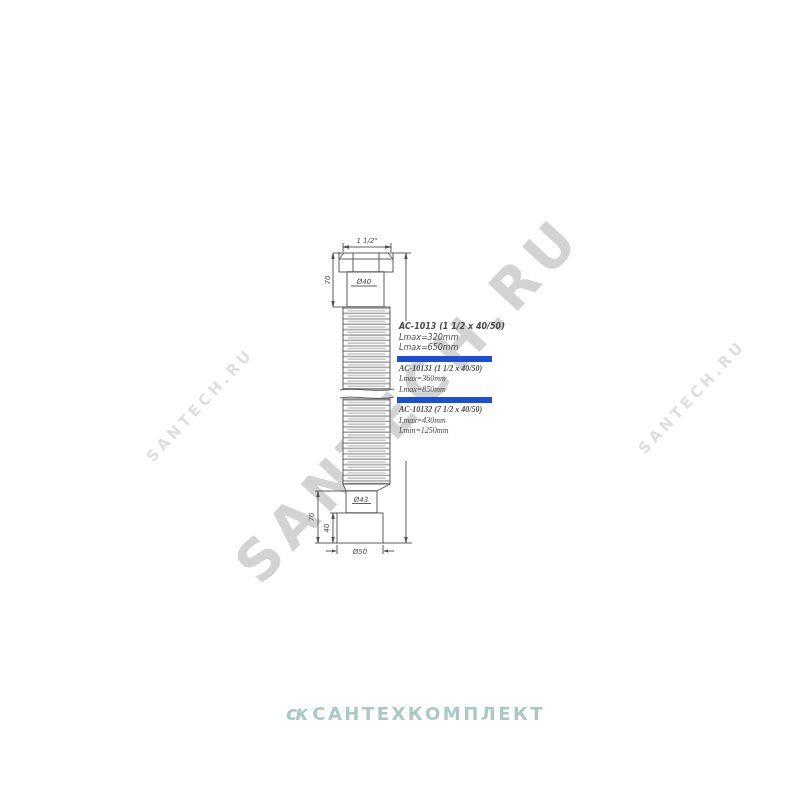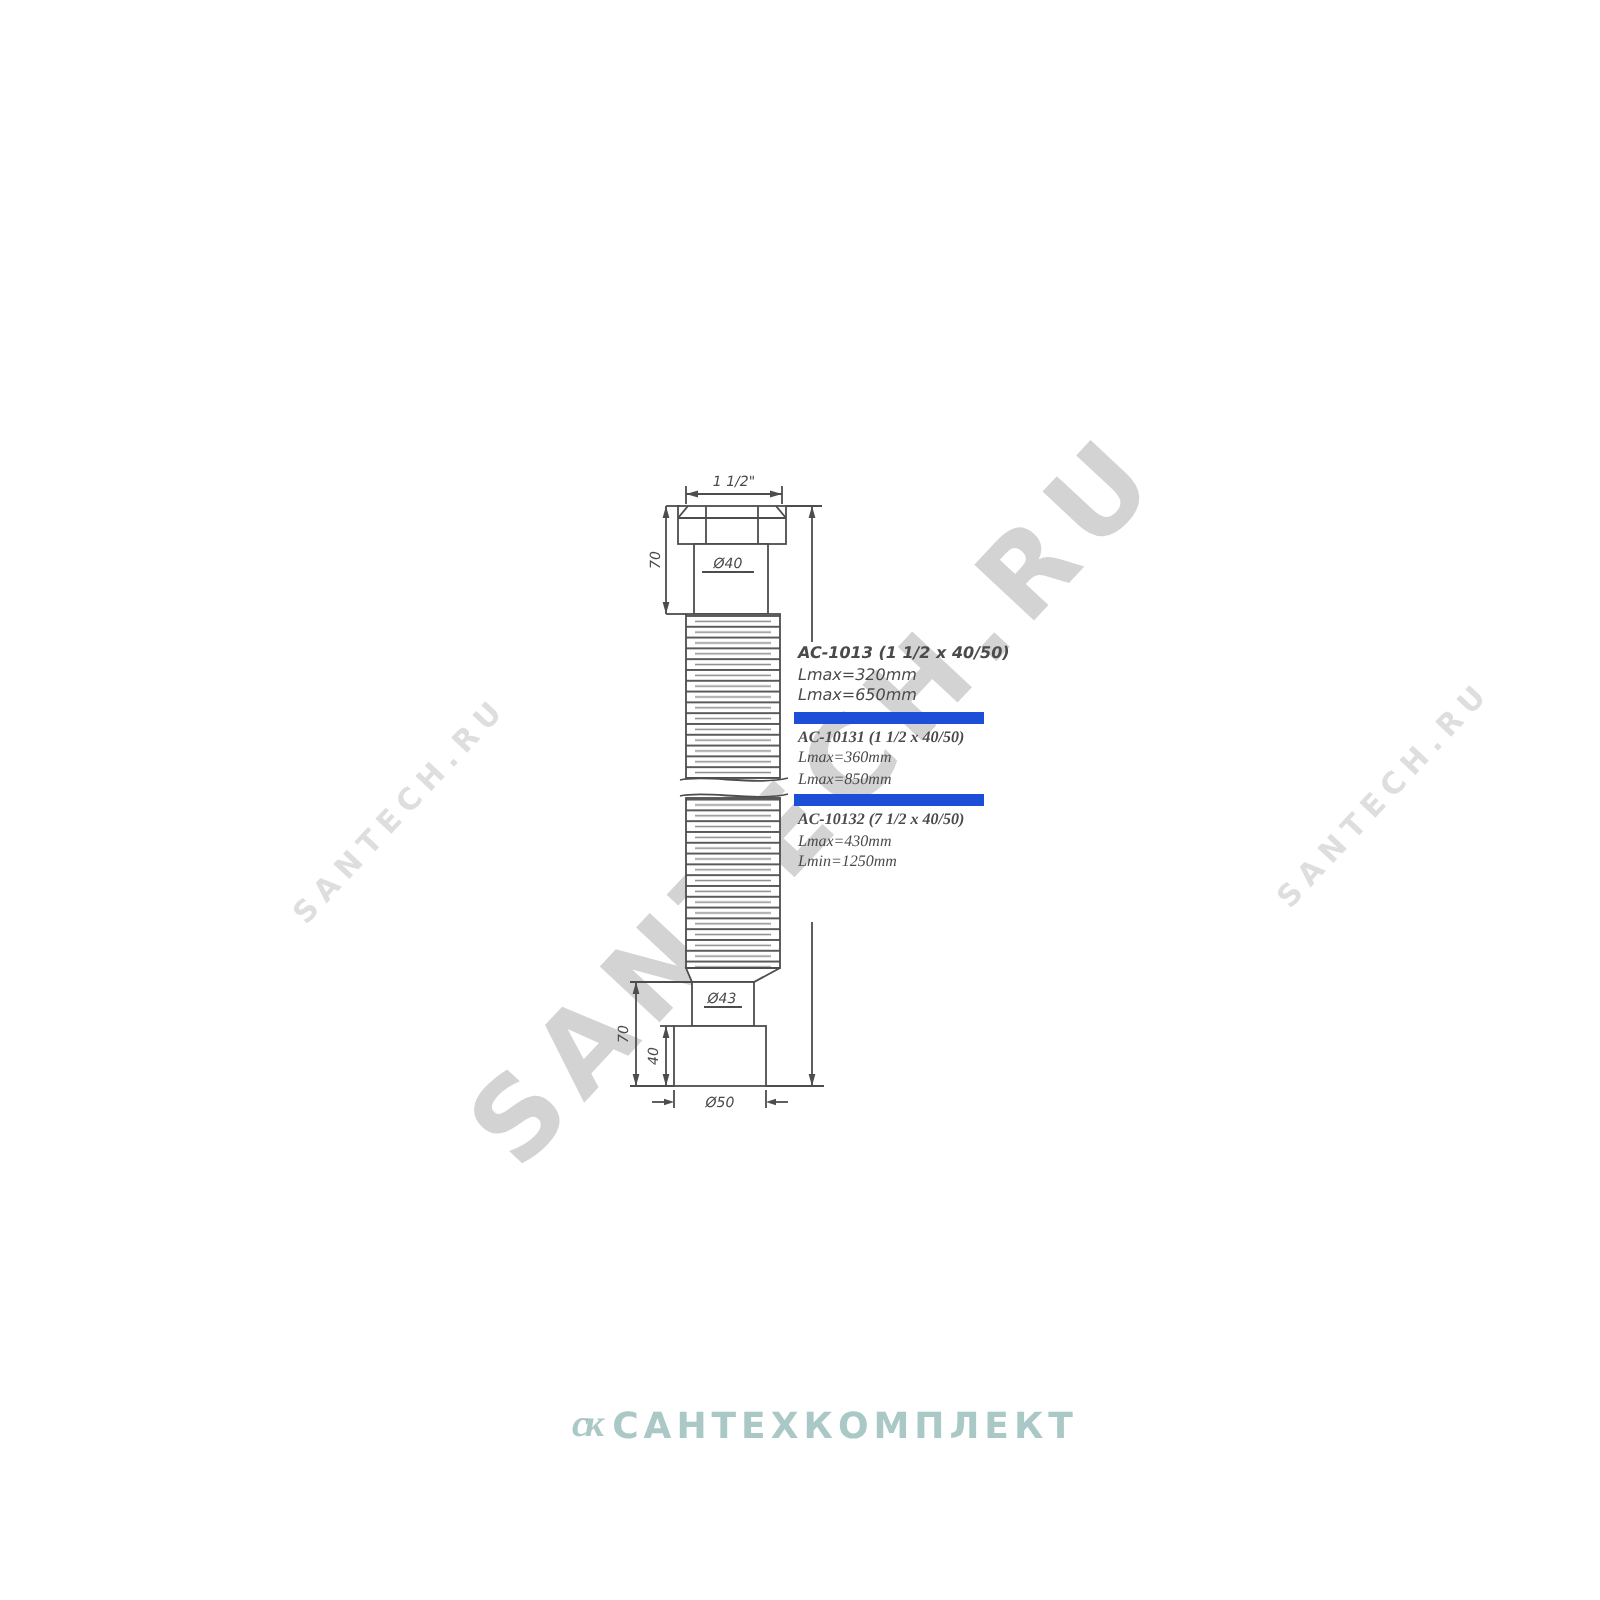--- a/index.html
+++ b/index.html
@@ -36,21 +36,21 @@
     font-style:italic;font-size:8px;line-height:10.5px;
     color:#4a4a4a;white-space:nowrap;font-weight:500;
   }
   .spec-code{font-weight:600;}
   .footer-logo{
     position:absolute;left:286px;top:702px;height:22px;z-index:3;
     display:flex;align-items:center;gap:6px;
   }
   .logo-mono{
     font-style:italic;font-weight:bold;font-size:19px;line-height:20px;
-    color:rgba(118,168,163,0.62);letter-spacing:-2px;font-family:Liberation Serif, serif;
+    color:rgba(118,168,163,0.62);letter-spacing:-2px;
   }
   .logo-text{
     font-weight:bold;font-size:18px;letter-spacing:2.5px;
     color:rgba(118,168,163,0.62);white-space:nowrap;
   }
 </style>
 </head>
 <body>
 
 <div class="wm wm-center">SANTECH.RU</div>

